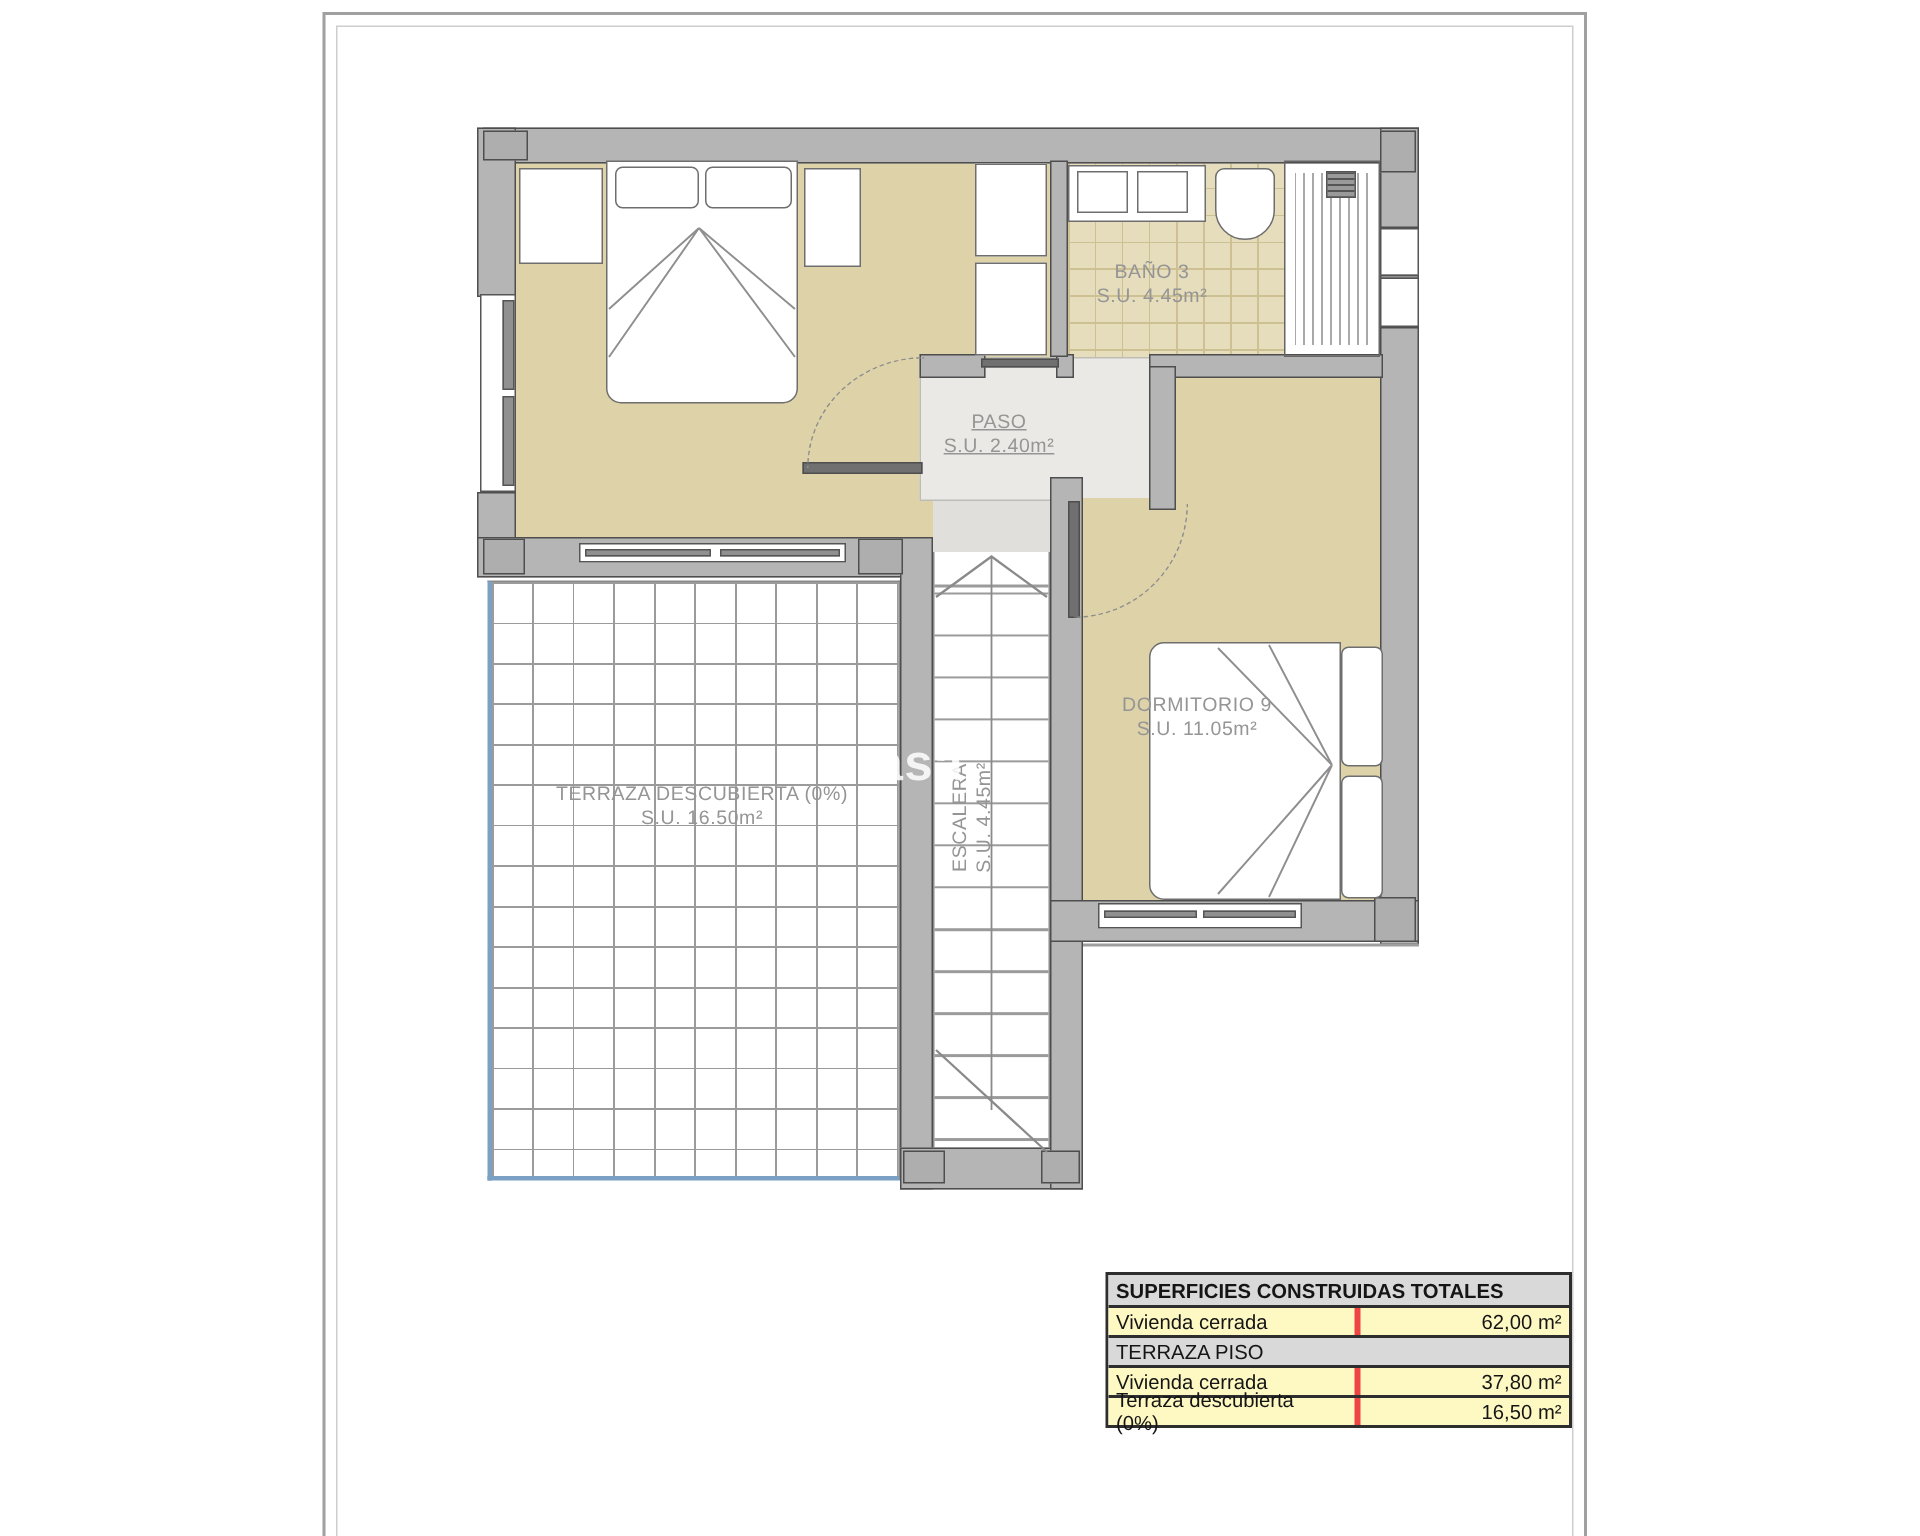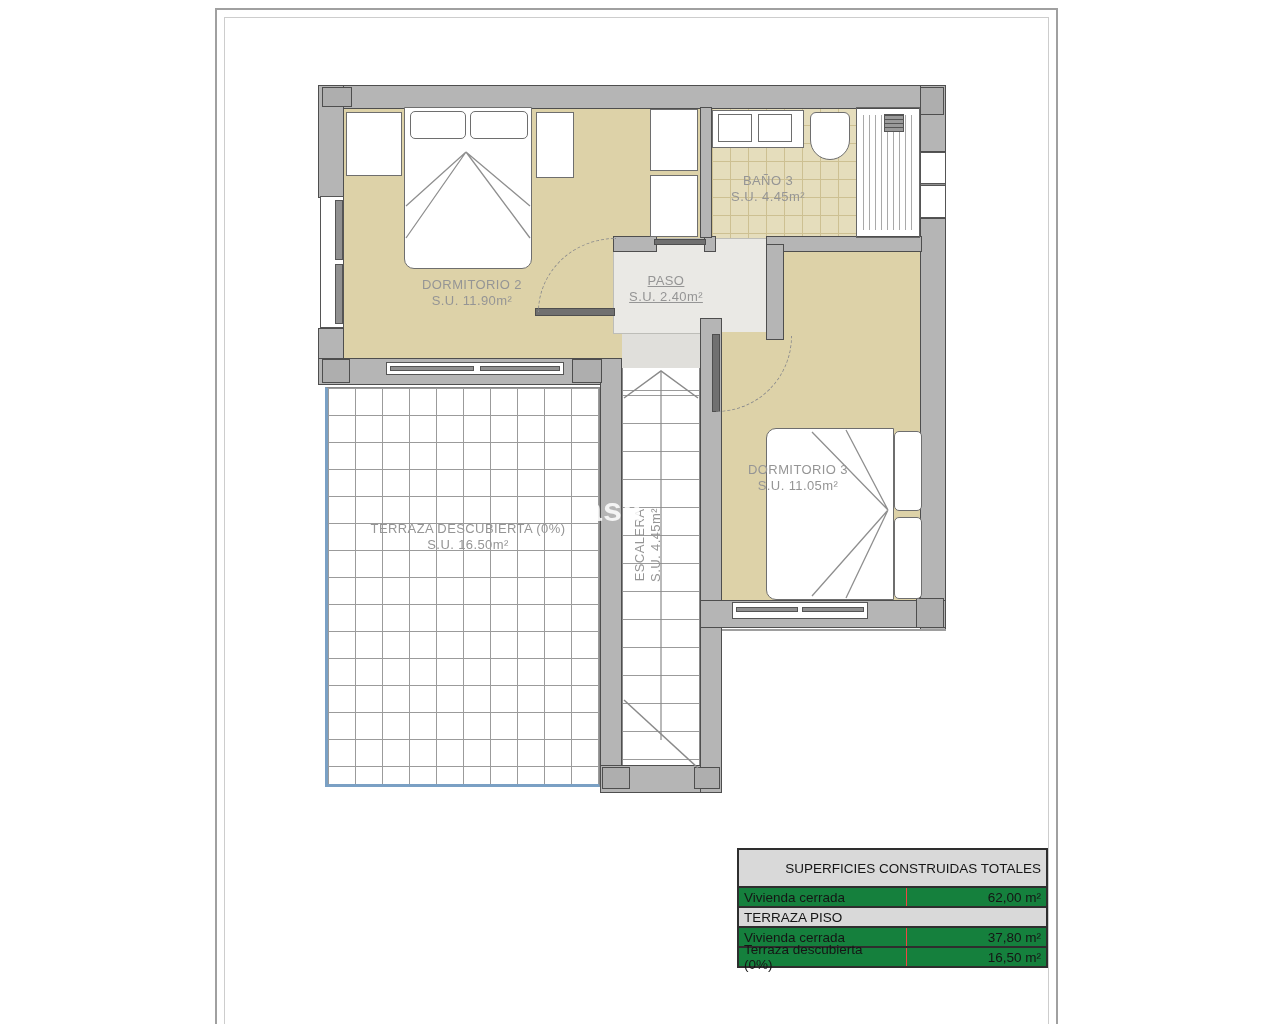--- a/index.html
+++ b/index.html
@@ -39,27 +39,27 @@
   .thinline{background:#9e9e9e;}
   
   .rlabel{color:#959595;font-size:13px;letter-spacing:.4px;text-align:center;line-height:15.5px;white-space:nowrap;}
   .rlabel .nm{display:block;}
   .rlabel .ar{display:block;}
   .rot{transform:rotate(-90deg);}
   
   .wm{color:rgba(255,255,255,.85);font-size:34px;font-weight:700;letter-spacing:1px;line-height:1;}
   
   .sum{background:#ffffff;border:2.5px solid #2e2e2e;font-size:13.5px;color:#151515;}
-  .trow{display:flex;align-items:center;height:18px;border-top:2px solid #2e2e2e;padding:0 5px;background:#15803d;}
+  .trow{display:flex;align-items:center;height:18px;border-top:2px solid #2e2e2e;padding:0 5px;background:#fef9c3;}
   .trow.first{border-top:0;}
   .trow.gray{background:#d9d9d9;}
-  .trow.title{justify-content:flex-end;height:36px;}
+  .trow.title{justify-content:flex-start;height:20px;font-weight:bold;}
   .tlabel{flex:1;}
   .tval{width:45%;align-self:stretch;display:flex;align-items:center;justify-content:flex-end;}
-  .trow.white .tval{border-left:1px solid #ef4444;margin-left:24px;}
+  .trow.white .tval{border-left:4px solid #ef4444;margin-left:24px;}
 </style>
 </head>
 <body>
 
 <div class="abs" style="left:0;top:0;width:1280px;height:1024px;">
 
   <div class="abs frame-outer" style="left:215px;top:8px;width:843px;height:1060px;"></div>
   <div class="abs frame-inner" style="left:224px;top:17px;width:825px;height:1042px;"></div>
 
   <div class="abs" style="left:0;top:0;width:1280px;height:1024px;">
@@ -133,34 +133,30 @@
     <div class="abs arc arc-br" style="left:716px;top:336px;width:76px;height:76px;"></div>
 
     <svg class="abs" style="left:0;top:0;" width="1280" height="1024" viewBox="0 0 1280 1024">
       <polyline points="624,398 661,371 698,398" fill="none" stroke="#8a8a8a" stroke-width="1.5"></polyline>
       <line x1="661" y1="371" x2="661" y2="740" stroke="#8a8a8a" stroke-width="1.2"></line>
       <line x1="624" y1="700" x2="698" y2="768" stroke="#8a8a8a" stroke-width="1.5"></line>
       <path d="M466,152 L406,238 M466,152 L406,206 M466,152 L530,238 M466,152 L530,206" fill="none" stroke="#8f8f8f" stroke-width="1.3"></path>
       <path d="M888,510 L812,432 M888,510 L846,430 M888,510 L812,596 M888,510 L846,598" fill="none" stroke="#8f8f8f" stroke-width="1.3"></path>
     </svg>
 
-    <div class="abs rlabel" style="left:372px;top:277px;width:200px;">
-      <span class="nm">DORMITORIO 2</span>
-      <span class="ar">S.U. 11.90m²</span>
-    </div>
     <div class="abs rlabel" style="left:698px;top:173px;width:140px;">
       <span class="nm">BAÑO 3</span>
       <span class="ar">S.U. 4.45m²</span>
     </div>
     <div class="abs rlabel" style="left:596px;top:273px;width:140px;text-decoration:underline;">
       <span class="nm">PASO</span>
       <span class="ar">S.U. 2.40m²</span>
     </div>
     <div class="abs rlabel" style="left:708px;top:462px;width:180px;">
-      <span class="nm">DORMITORIO 3</span>
+      <span class="nm">DORMITORIO 9</span>
       <span class="ar">S.U. 11.05m²</span>
     </div>
     <div class="abs rlabel" style="left:348px;top:521px;width:240px;">
       <span class="nm">TERRAZA DESCUBIERTA (0%)</span>
       <span class="ar">S.U. 16.50m²</span>
     </div>
     <div class="abs rlabel rot" style="left:590px;top:517px;width:140px;height:56px;">
       <span class="nm">ESCALERA</span>
       <span class="ar">S.U. 4.45m²</span>
     </div>

